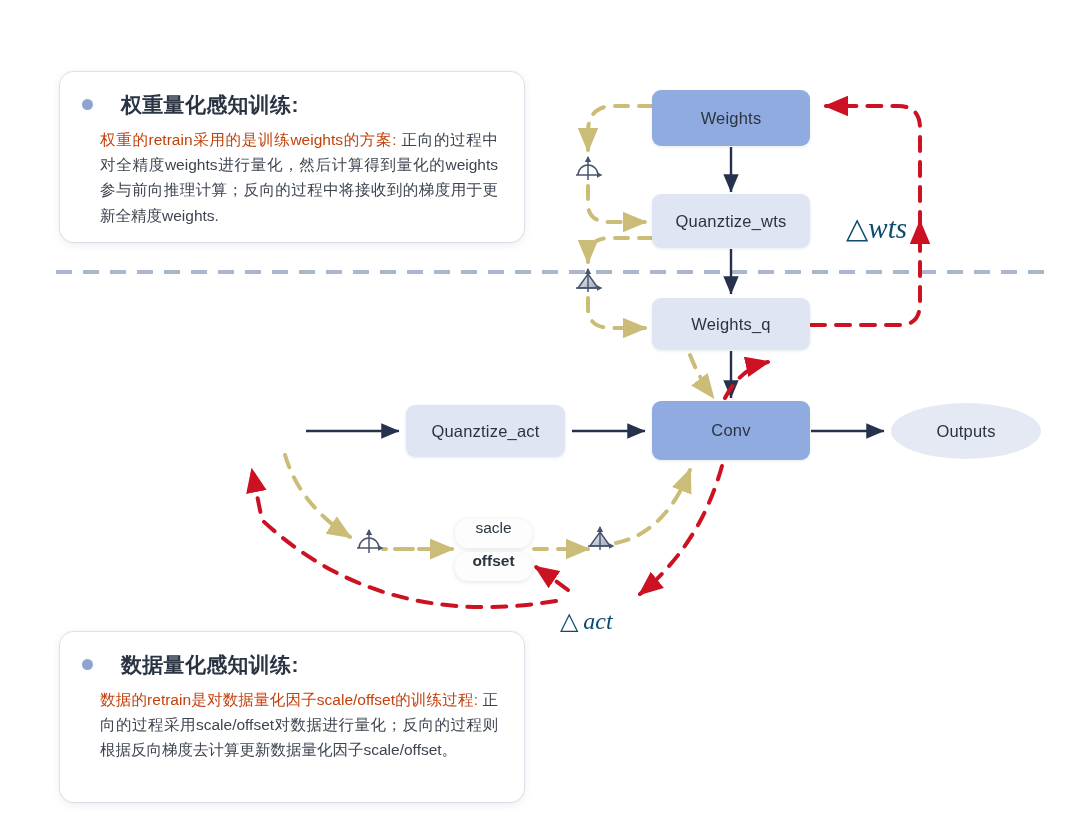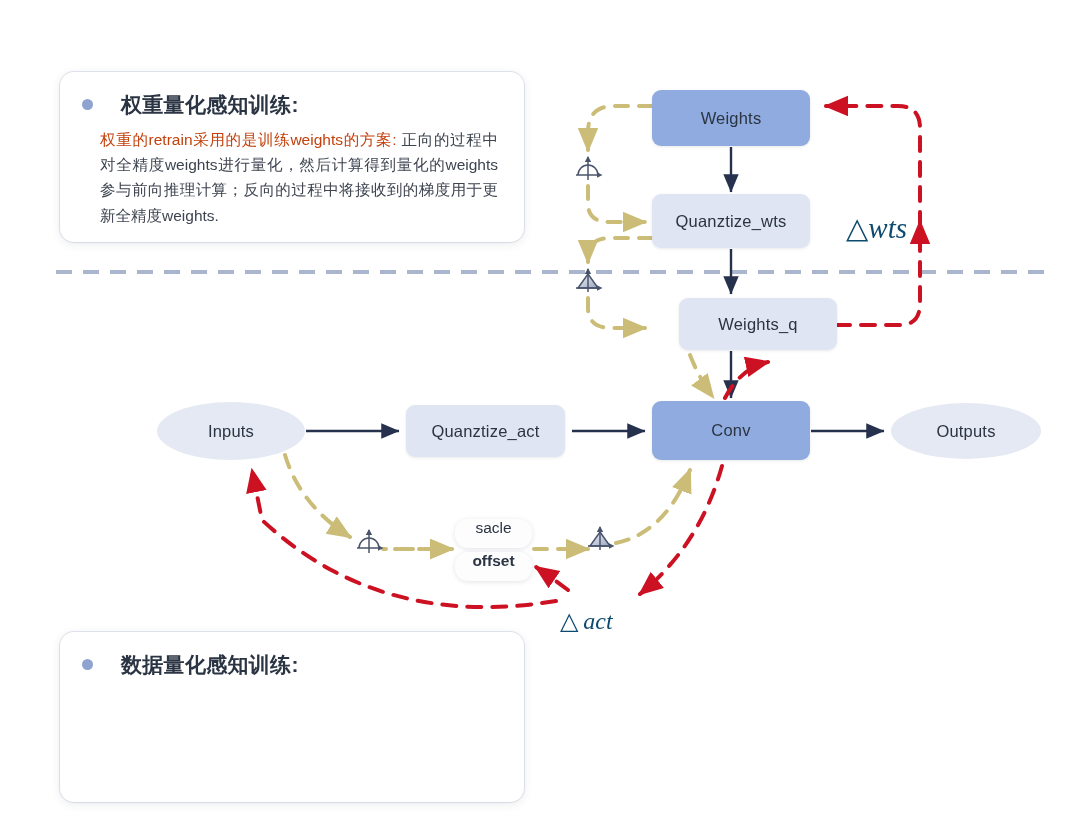--- a/index.html
+++ b/index.html
@@ -183,27 +183,24 @@
   </svg>
 
   <div class="node box accent" style="left:652px;top:90px;width:158px;height:56px;">
     <span>Weights</span>
   </div>
 
   <div class="node box" style="left:652px;top:194px;width:158px;height:54px;">
     <span>Quanztize_wts</span>
   </div>
 
-  <div class="node box" style="left:652px;top:298px;width:158px;height:52px;margin-left:27px;">
+  <div class="node box" style="left:652px;top:298px;width:158px;height:52px;">
     <span>Weights_q</span>
   </div>
 
-  <div class="node ellipse" style="left:157px;top:402px;width:148px;height:58px;">
-    <span>Inputs</span>
-  </div>
 
   <div class="node box" style="left:406px;top:405px;width:159px;height:52px;">
     <span>Quanztize_act</span>
   </div>
 
   <div class="node box accent" style="left:652px;top:401px;width:158px;height:59px;">
     <span>Conv</span>
   </div>
 
   <div class="node ellipse" style="left:891px;top:403px;width:150px;height:56px;">
@@ -232,15 +229,18 @@
     <div class="card-body">
       <span class="hl">权重的retrain采用的是训练weights的方案:</span><span> 正向的过程中对全精度weights进行量化，然后计算得到量化的weights参与前向推理计算；反向的过程中将接收到的梯度用于更新全精度weights.</span>
     </div>
   </div>
 
   <div class="card" style="left:60px;top:632px;width:464px;height:170px;">
     <div class="card-head">
       <span class="bullet"></span>
       <span class="card-title">数据量化感知训练:</span>
     </div>
+    <div class="card-body">
+      <span class="hl">数据的retrain是对数据量化因子scale/offset的训练过程:</span><span> 正向的过程采用scale/offset对数据进行量化；反向的过程则根据反向梯度去计算更新数据量化因子scale/offset。</span>
+    </div>
   </div>
 
 </div>
 
 </body></html>

